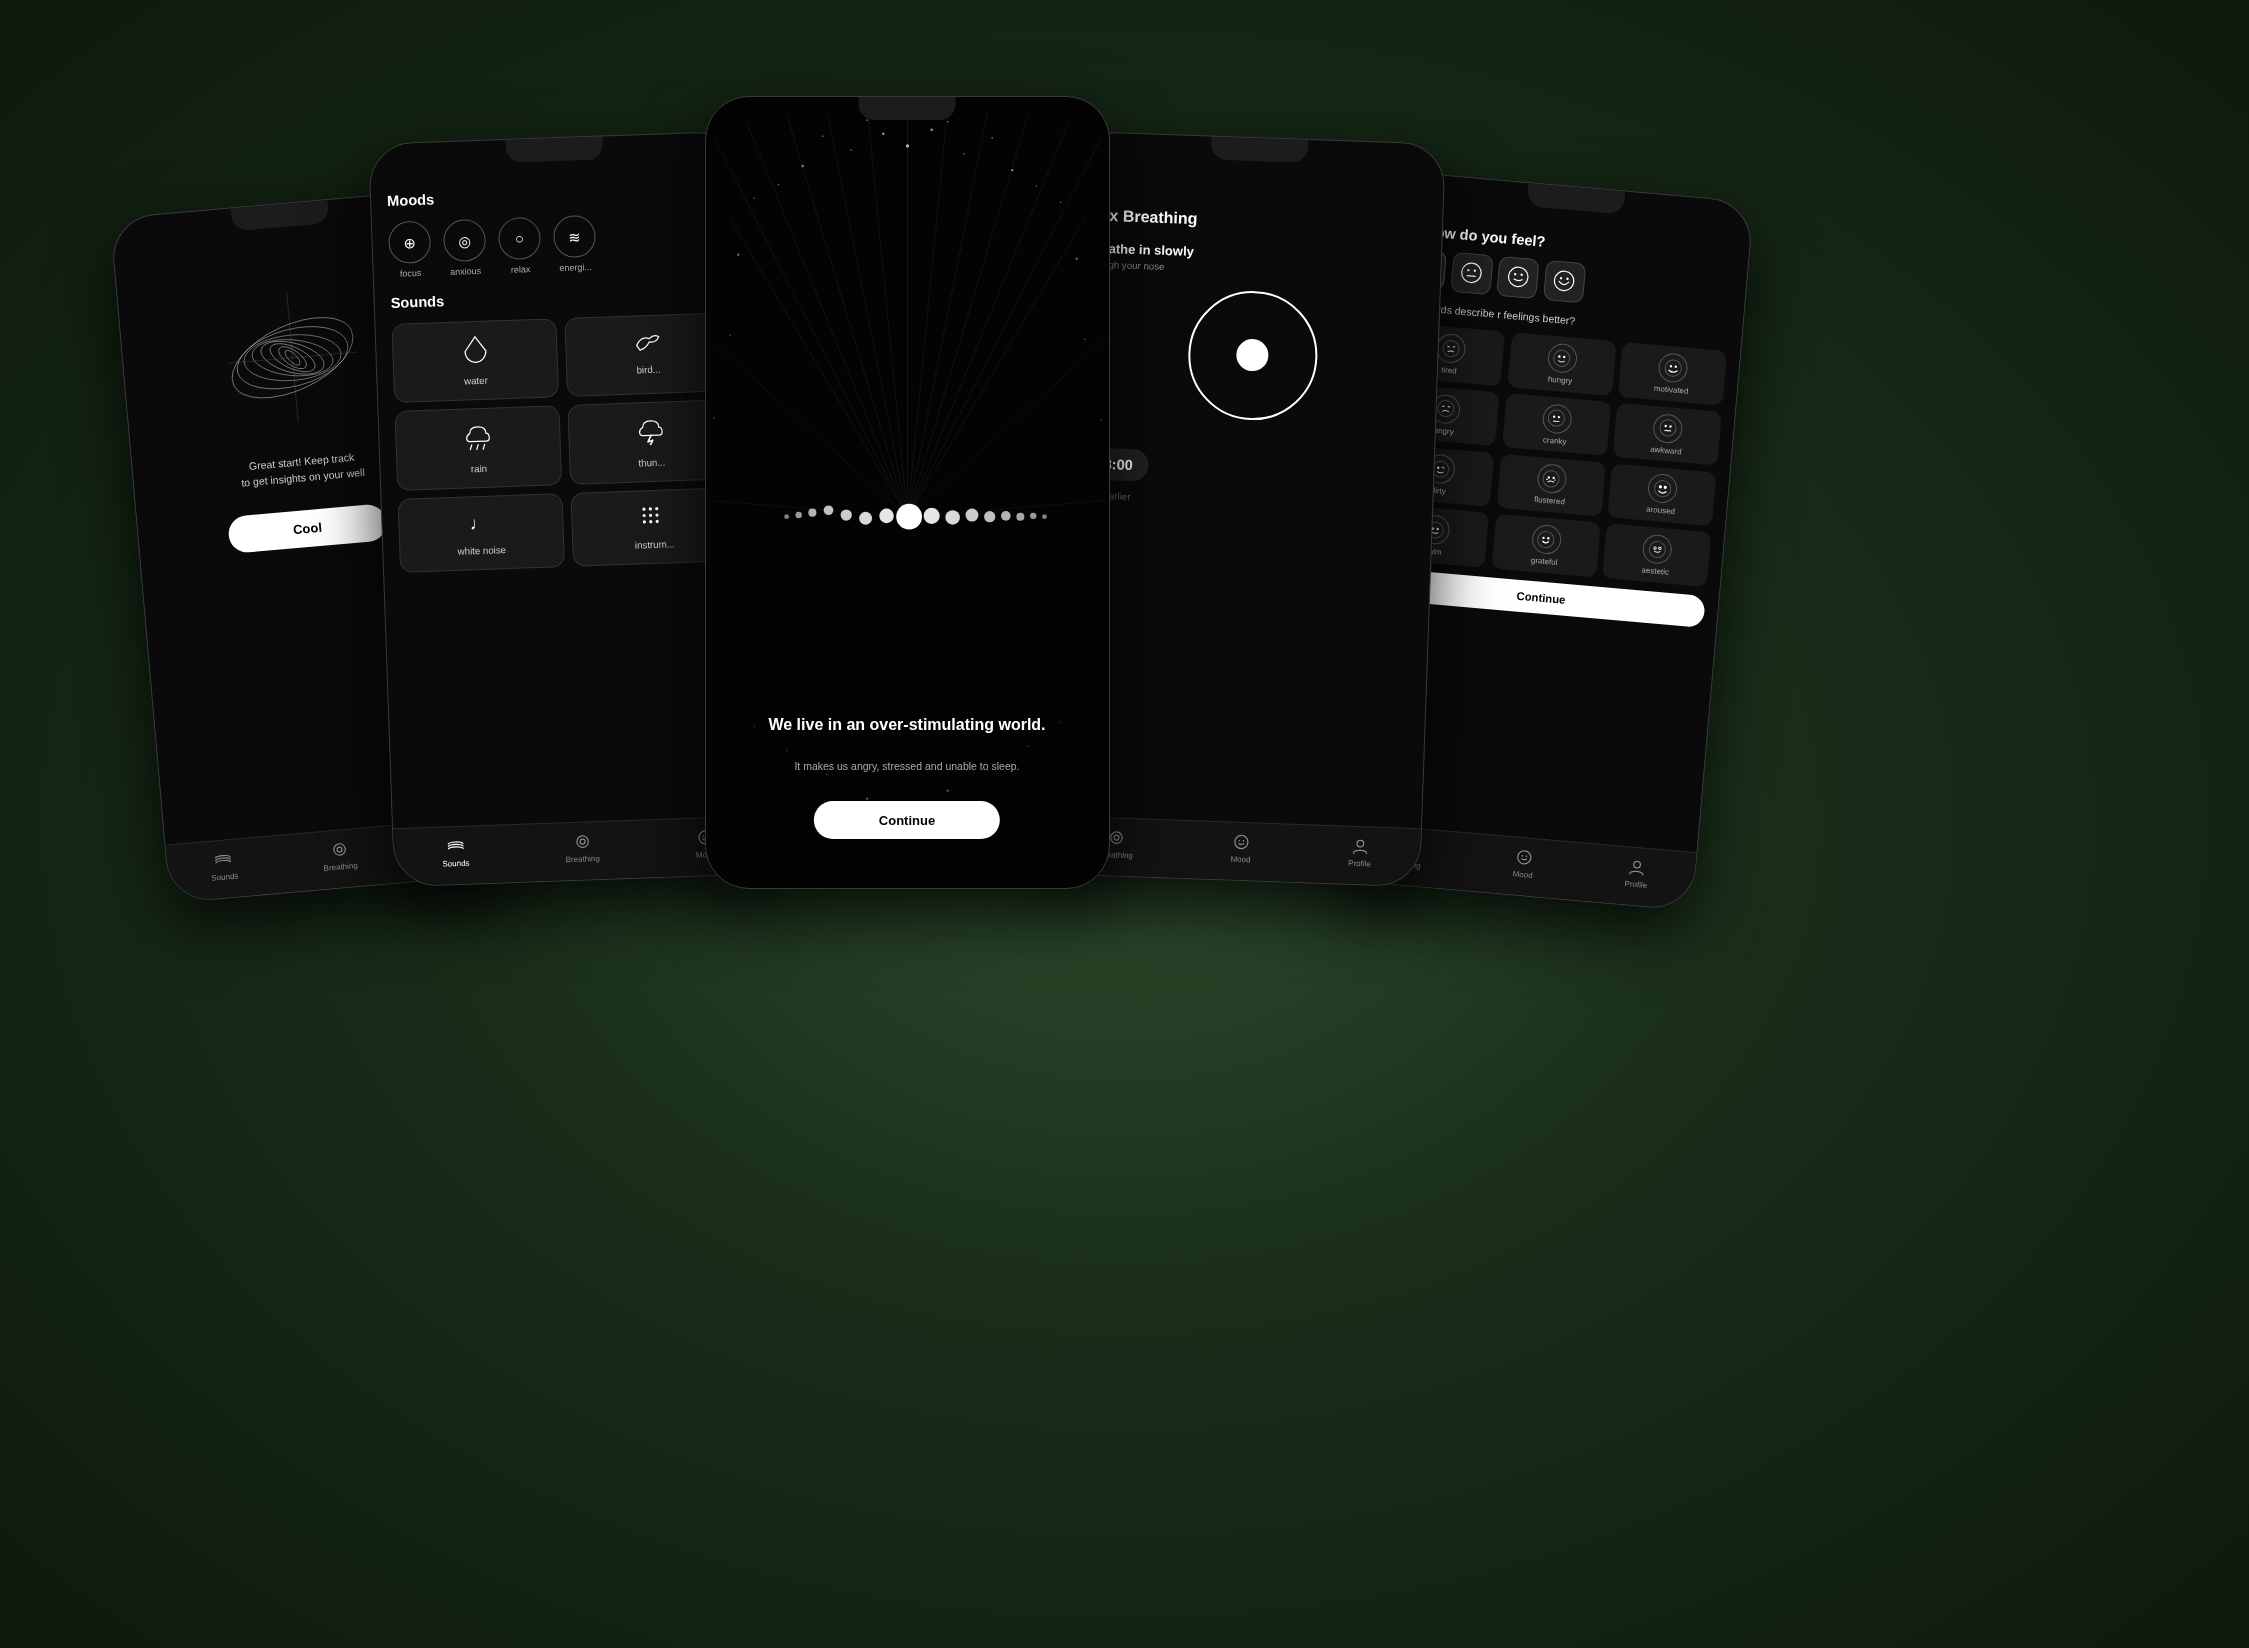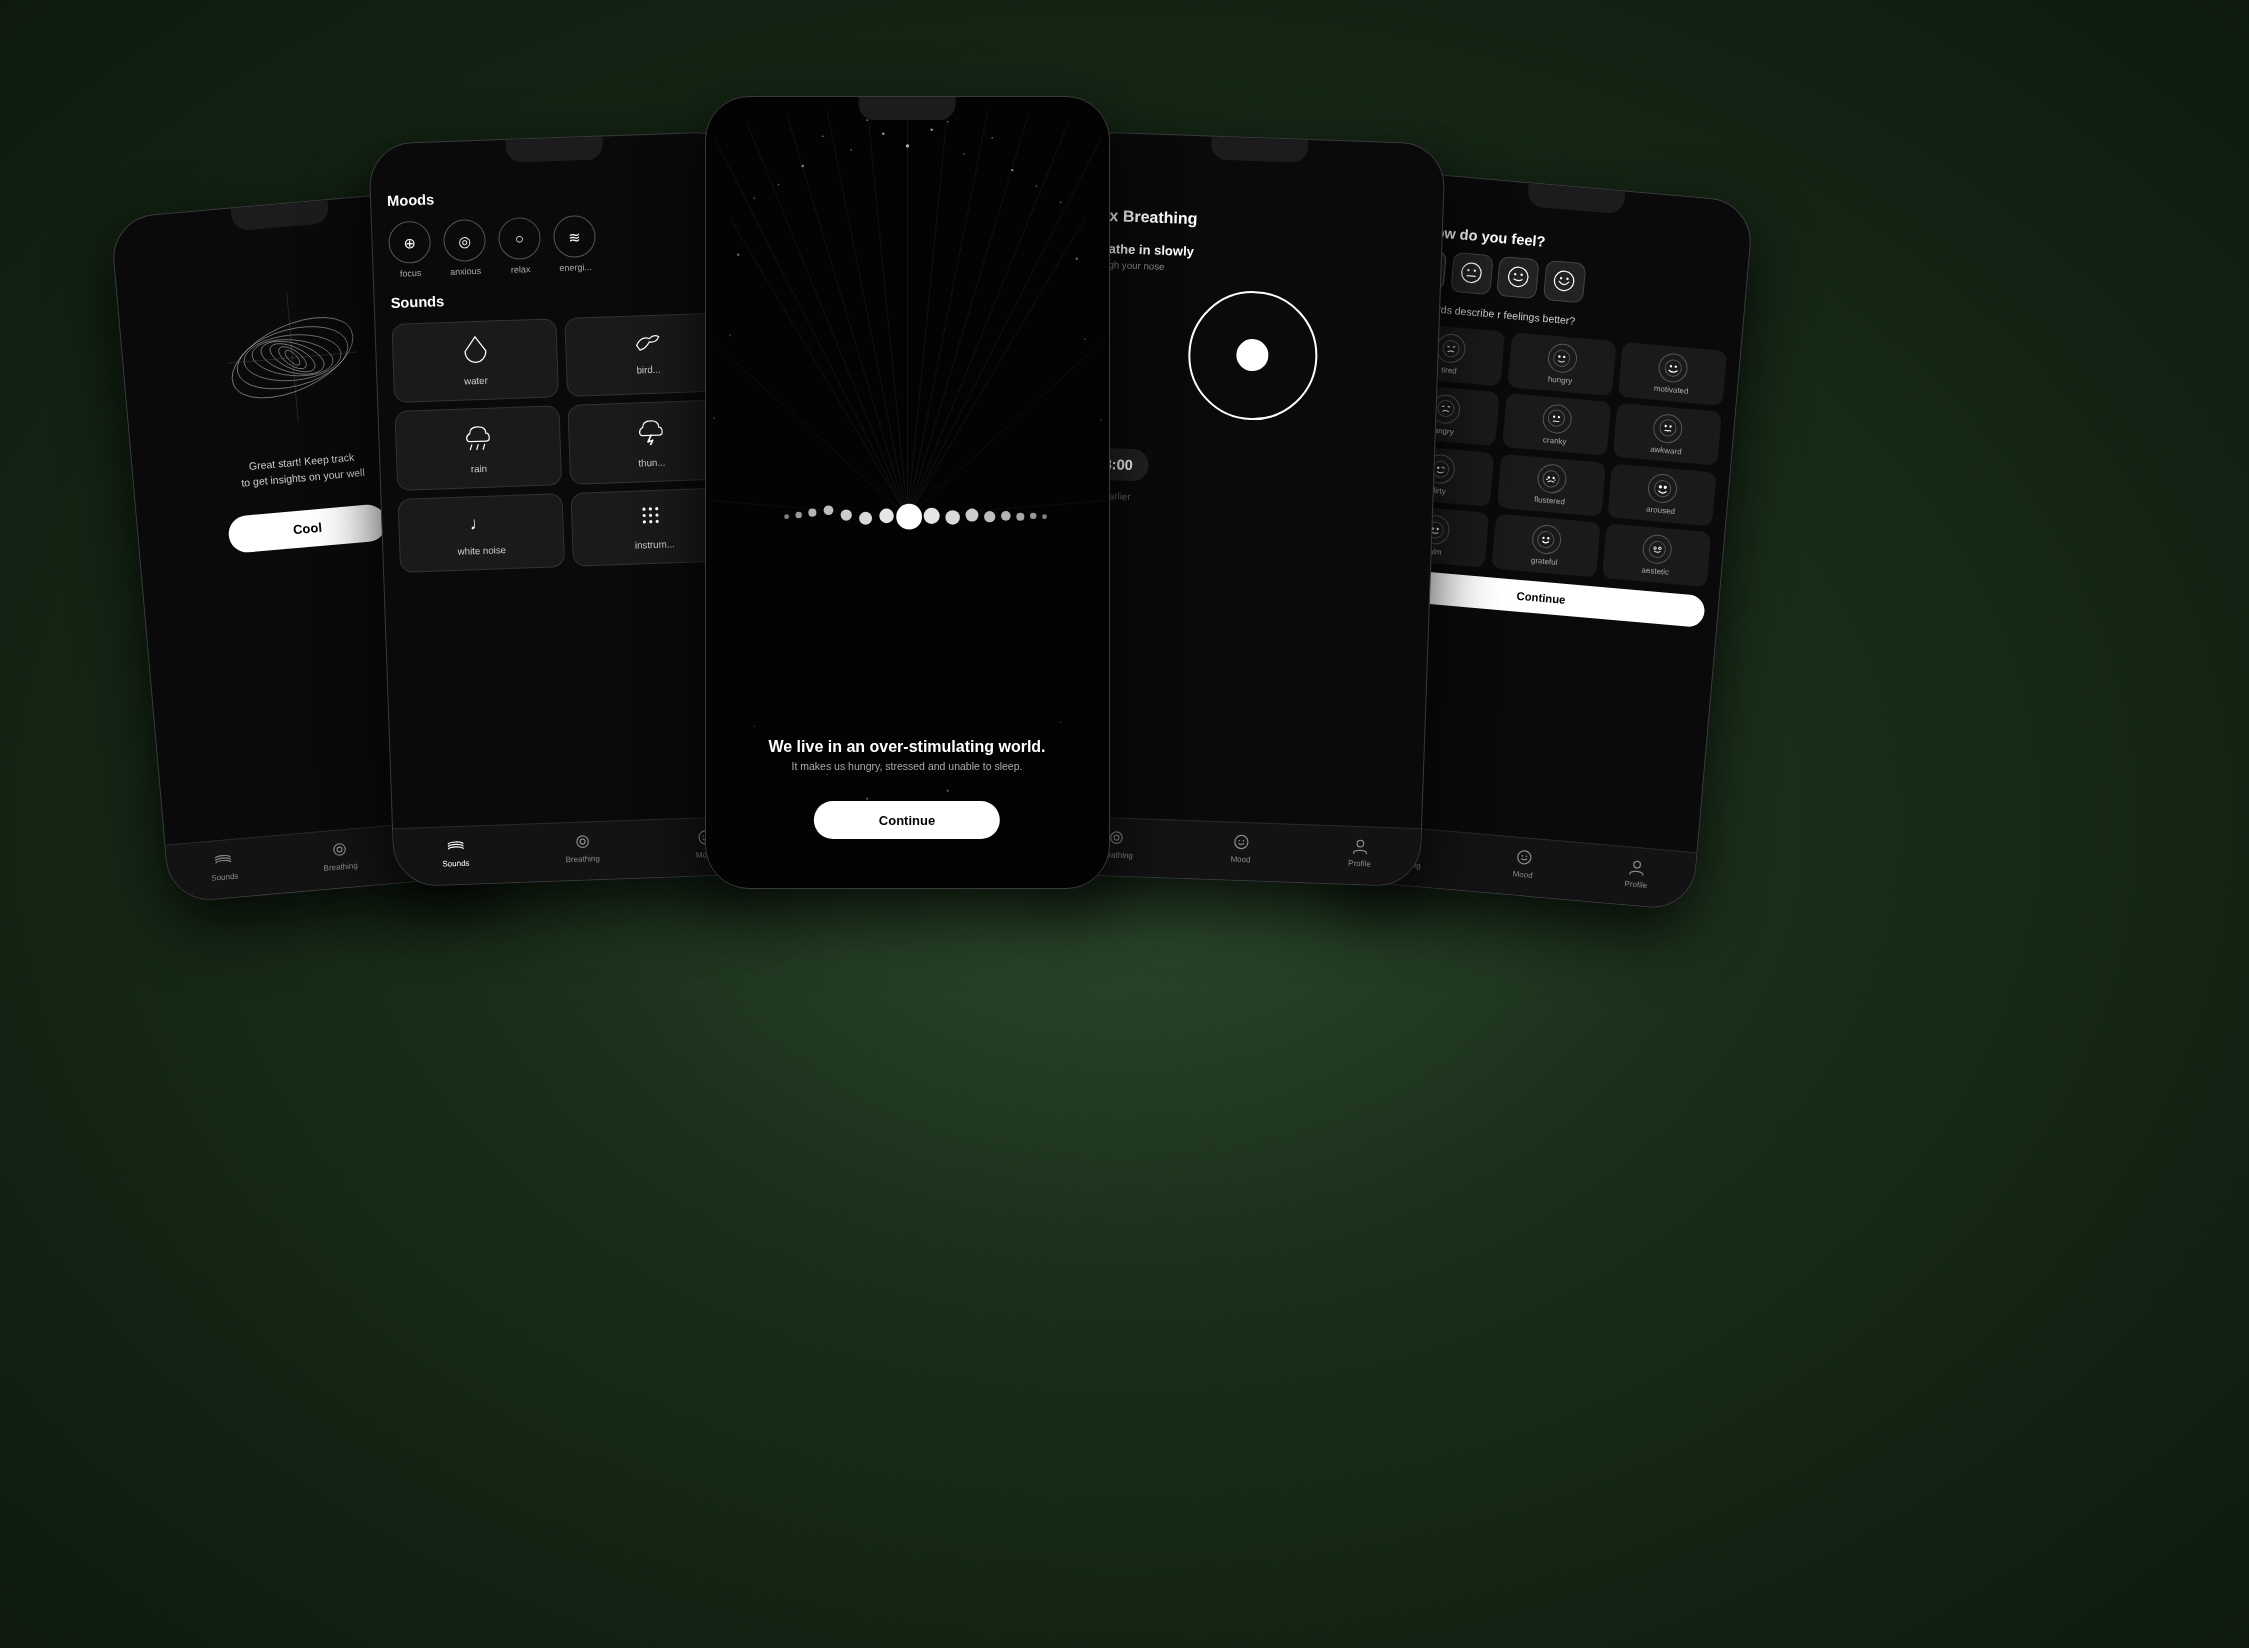--- a/index.html
+++ b/index.html
@@ -248,21 +248,21 @@
       left: 0;
       right: 0;
       text-align: center;
       padding: 0 24px;
       color: white;
     }
 
     .p3-headline {
       font-size: 16px;
       font-weight: 700;
-      margin-bottom: 1px;
+      margin-bottom: 23px;
       line-height: 1.3;
     }
 
     .p3-subtext {
       font-size: 10.5px;
       color: #aaa;
       line-height: 1.5;
     }
 
     .p3-continue-btn {
@@ -719,21 +719,21 @@
         <circle cx="150" cy="840" r="1" fill="white" opacity="0.25"></circle>
         <circle cx="350" cy="835" r="1" fill="white" opacity="0.25"></circle>
         <circle cx="100" cy="810" r="1" fill="white" opacity="0.2"></circle>
         <circle cx="400" cy="805" r="1" fill="white" opacity="0.2"></circle>
         <circle cx="60" cy="780" r="1" fill="white" opacity="0.2"></circle>
         <circle cx="440" cy="775" r="1" fill="white" opacity="0.2"></circle>
       </svg>
 
       <div class="p3-text-content">
         <h2 class="p3-headline">We live in an over-stimulating world.</h2>
-        <p class="p3-subtext">It makes us hungry, stressed and unable to sleep.</p>
+        <p class="p3-subtext">It makes us angry, stressed and unable to sleep.</p>
       </div>
 
       <button class="p3-continue-btn">Continue</button>
     </div>
   </div>
 
   <div class="phone phone-4">
     <div class="phone-screen">
       <div class="notch"></div>
       <div class="p4-content">

